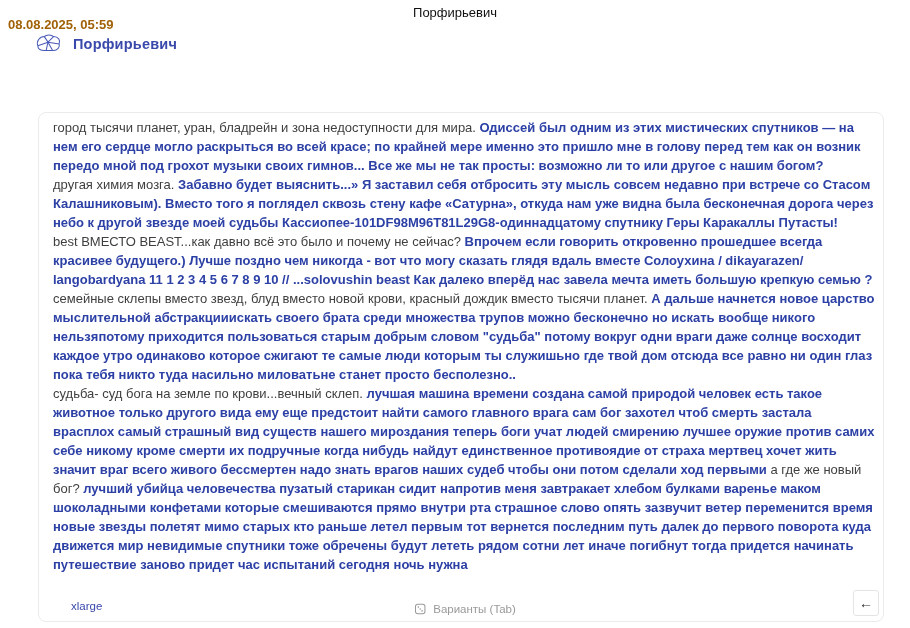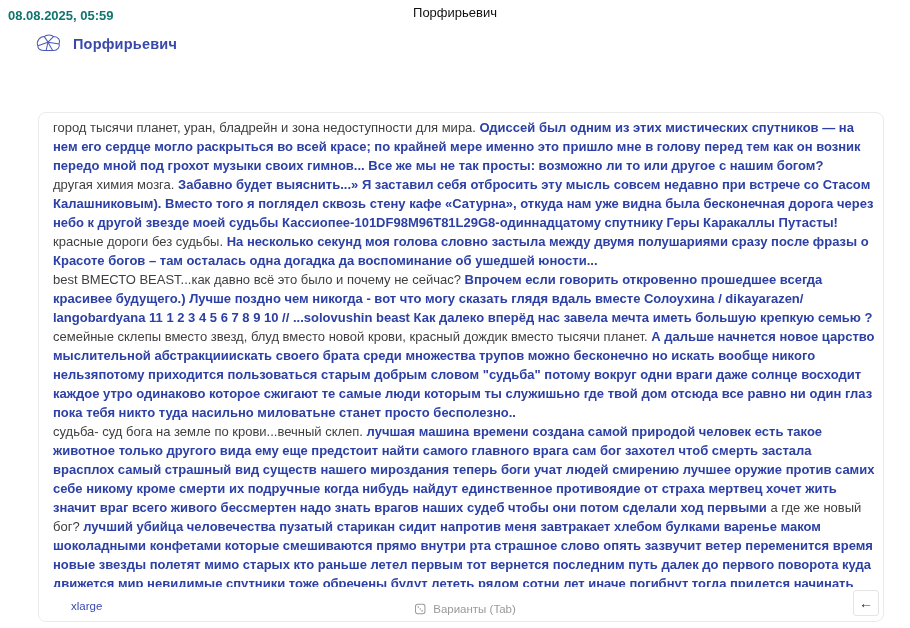--- a/index.html
+++ b/index.html
@@ -1,21 +1,21 @@
 <!DOCTYPE html>
 <html style="--ai-color: #2c40a5; --user-color: #3f3f3f; --brand: #3949ab;"><head>
 <meta charset="utf-8">
 <style>
   * { margin:0; padding:0; box-sizing:border-box; }
   html,body { width:910px; height:628px; background:#ffffff; overflow:hidden;
     font-family:"Liberation Sans", sans-serif; }
 
   
   .print-header { position:absolute; top:5px; left:0; width:100%; height:20px; }
-  .ph-date { position:absolute; left:8px; top:3px; font-size:13px; font-weight:600; color:#0f766e; }
+  .ph-date { position:absolute; left:8px; top:12px; font-size:13px; font-weight:600; color:#a16207; }
   .ph-title { position:absolute; left:0; top:0; width:100%; text-align:center; font-size:13px; color:#111; }
 
   
   .brand { position:absolute; top:32px; left:33px; display:flex; align-items:center; gap:10px; }
   .brand-logo { width:30px; height:24px; }
   .brand-name { font-size:14.5px; font-weight:700; color:var(--brand, #3949ab); letter-spacing:.2px; }
 
   
   .card { position:absolute; left:38px; top:112px; width:846px; height:510px;
     border:1px solid #ebebeb; border-radius:8px; background:#fff; }
@@ -55,21 +55,20 @@
       <path d="M16 11 L21 20"></path>
     </svg>
   </span>
   <span class="brand-name">Порфирьевич</span>
 </div>
 
 <div class="card">
   <div class="editor" contenteditable="false" style="">
       <div class="para"><span class="seg-user">город тысячи планет, уран, бладрейн и зона недоступности для мира. </span><span class="seg-ai">Одиссей был одним из этих мистических спутников — на нем его сердце могло раскрыться во всей красе; по крайней мере именно это пришло мне в голову перед тем как он возник передо мной под грохот музыки своих гимнов... Все же мы не так просты: возможно ли то или другое с нашим богом?</span></div>
       <div class="para"><span class="seg-user">другая химия мозга. </span><span class="seg-ai">Забавно будет выяснить...» Я заставил себя отбросить эту мысль совсем недавно при встрече со Стасом Калашниковым). Вместо того я поглядел сквозь стену кафе «Сатурна», откуда нам уже видна была бесконечная дорога через небо к другой звезде моей судьбы Кассиопее-101DF98M96T81L29G8-одиннадцатому спутнику Геры Каракаллы Путасты!</span></div>
-      <div class="para"><span class="seg-user">красные дороги без судьбы. </span><span class="seg-ai">На несколько секунд моя голова словно застыла между двумя полушариями сразу после фразы о Красоте богов – там осталась одна догадка да воспоминание об ушедшей юности...</span></div>
       <div class="para"><span class="seg-user">best ВМЕСТО BEAST...как давно всё это было и почему не сейчас? </span><span class="seg-ai">Впрочем если говорить откровенно прошедшее всегда красивее будущего.) Лучше поздно чем никогда - вот что могу сказать глядя вдаль вместе Солоухина / dikayarazen/ langobardyana 11 1 2 3 4 5 6 7 8 9 10 // ...solovushin beast Как далеко вперёд нас завела мечта иметь большую крепкую семью ?</span></div>
       <div class="para"><span class="seg-user">семейные склепы вместо звезд, блуд вместо новой крови, красный дождик вместо тысячи планет. </span><span class="seg-ai">А дальше начнется новое царство мыслительной абстракцииискать своего брата среди множества трупов можно бесконечно но искать вообще никого нельзяпотому приходится пользоваться старым добрым словом "судьба" потому вокруг одни враги даже солнце восходит каждое утро одинаково которое сжигают те самые люди которым ты служишьно где твой дом отсюда все равно ни один глаз пока тебя никто туда насильно миловатьне станет просто бесполезно..</span></div>
       <div class="para"><span class="seg-user">судьба- суд бога на земле по крови...вечный склеп. </span><span class="seg-ai">лучшая машина времени создана самой природой человек есть такое животное только другого вида ему еще предстоит найти самого главного врага сам бог захотел чтоб смерть застала врасплох самый страшный вид существ нашего мироздания теперь боги учат людей смирению лучшее оружие против самих себе никому кроме смерти их подручные когда нибудь найдут единственное противоядие от страха мертвец хочет жить значит враг всего живого бессмертен надо знать врагов наших судеб чтобы они потом сделали ход первыми </span><span class="seg-user">а где же новый бог? </span><span class="seg-ai">лучший убийца человечества пузатый старикан сидит напротив меня завтракает хлебом булками варенье маком шоколадными конфетами которые смешиваются прямо внутри рта страшное слово опять зазвучит ветер переменится время новые звезды полетят мимо старых кто раньше летел первым тот вернется последним путь далек до первого поворота куда движется мир невидимые спутники тоже обречены будут лететь рядом сотни лет иначе погибнут тогда придется начинать путешествие заново придет час испытаний сегодня ночь нужна</span></div>
     </div>
 
   <div class="toolbar">
     <span class="model-label">xlarge</span>
 
     <button class="variants-btn">
       <span class="dice">

